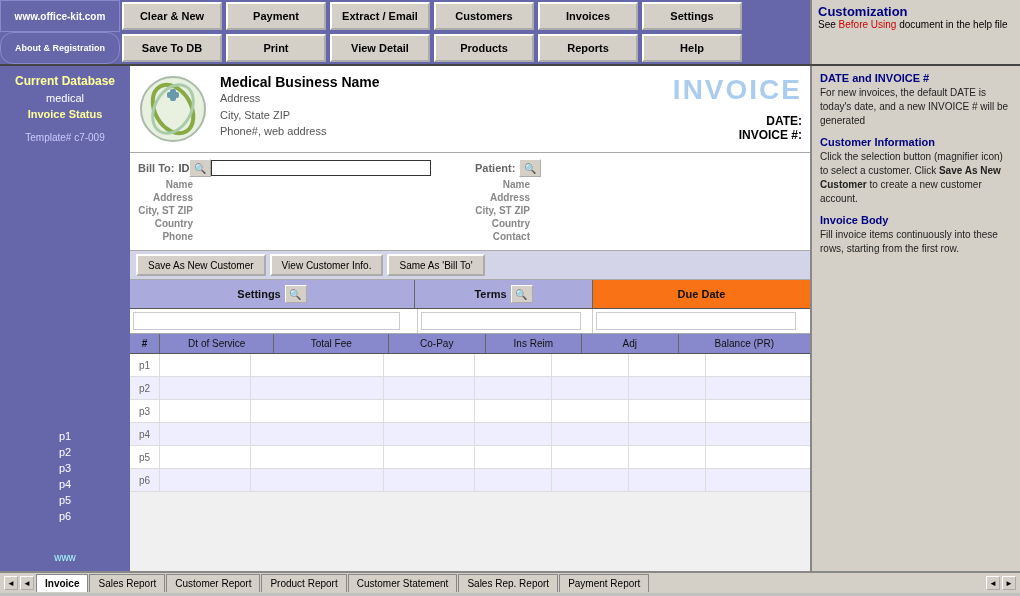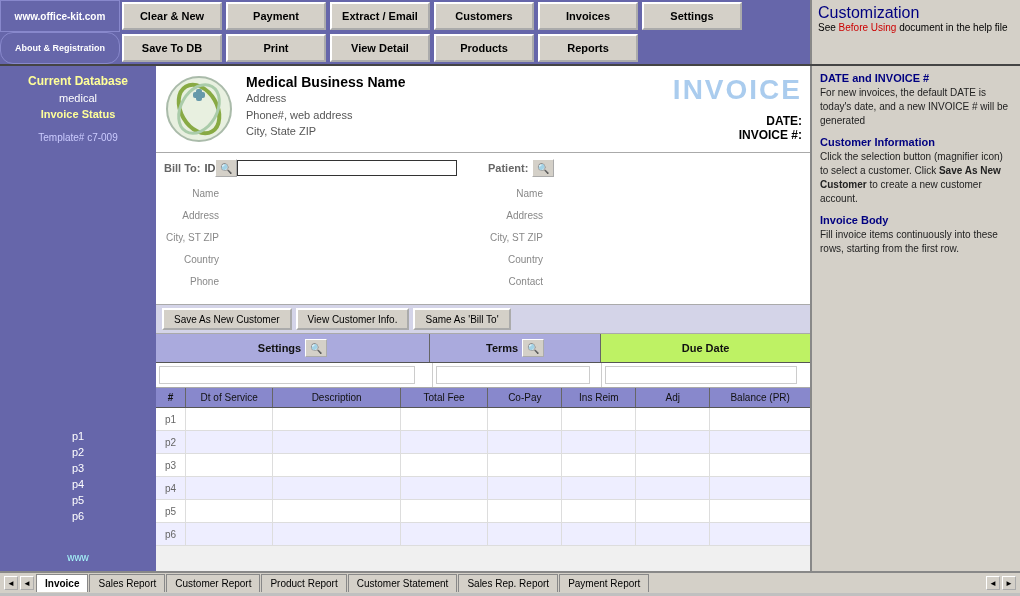--- a/index.html
+++ b/index.html
@@ -38,29 +38,29 @@
       align-items: center;
       justify-content: center;
     }
     .customization-panel {
       background: #d4d0c8;
       width: 210px;
       padding: 4px 6px;
       font-size: 10px;
       border-left: 2px solid #888;
     }
-    .customization-panel .title { font-weight: normal; color: #000080; font-size: 16px; }
+    .customization-panel .title { font-weight: bold; color: #000080; font-size: 13px; }
     .customization-panel .subtitle { font-weight: normal; color: #cc0000; }
 
     
     .main-area { display: flex; height: 505px; }
 
     
     .left-sidebar {
-      width: 156px;
+      width: 130px;
       background: #6666aa;
       color: white;
       padding: 8px 4px;
       font-size: 11px;
       text-align: center;
       display: flex;
       flex-direction: column;
       gap: 4px;
     }
     .left-sidebar .db-label { font-weight: bold; color: #ffff99; font-size: 12px; }
@@ -99,21 +99,21 @@
     .invoice-title-area { text-align: right; min-width: 200px; }
     .invoice-word { font-size: 28px; color: #aaccee; font-weight: bold; letter-spacing: 2px; }
     .date-invoice { margin-top: 8px; text-align: right; }
     .date-invoice .label { font-weight: bold; font-size: 12px; }
 
     
     .bill-patient { display: flex; background: white; padding: 6px 8px; border-bottom: 1px solid #aaa; gap: 10px; }
     .bill-section, .patient-section { flex: 1; }
     .section-header { display: flex; align-items: center; font-weight: bold; font-size: 11px; color: #555; }
     .section-header .label-text { color: #666; margin-right: 4px; }
-    .field-row { display: flex; align-items: center; margin: 11px 0; }
+    .field-row { display: flex; align-items: center; margin: 2px 0; font-weight: bold; }
     .field-label { color: #888; font-size: 10px; text-align: right; min-width: 55px; margin-right: 4px; }
     .field-value { color: #999; font-size: 10px; }
     .id-input { border: 1px solid #333; background: white; height: 16px; width: 220px; font-size: 10px; }
     .magnifier-btn {
       background: #d4d0c8;
       border: 1px outset #fff;
       width: 22px;
       height: 18px;
       cursor: pointer;
       display: flex;
@@ -144,21 +144,21 @@
       align-items: center;
       justify-content: center;
       font-weight: bold;
       font-size: 11px;
       color: #111;
       padding: 5px 8px;
       border-right: 1px solid #666;
     }
     .physician-cell { flex: 2; background: #aaaadd; }
     .terms-cell { flex: 1.2; background: #aaaadd; }
-    .duedate-cell { flex: 1.5; background: #bef264; border-right: none; }
+    .duedate-cell { flex: 1.5; background: #f97316; border-right: none; }
 
     
     .physician-input-row { display: flex; background: white; border-bottom: 1px solid #aaa; }
     .physician-input-cell, .terms-input-cell, .duedate-input-cell {
       flex: 2;
       padding: 3px;
       border-right: 1px solid #ccc;
     }
     .physician-input-cell input, .terms-input-cell input, .duedate-input-cell input {
       width: 95%;
@@ -269,20 +269,21 @@
       <button class="toolbar-btn">Invoices</button>
       <button class="toolbar-btn">Settings</button>
     </div>
     <div class="toolbar-row">
       <div class="logo-btn" style="font-size:9px;border-radius:13px;">About &amp; Registration</div>
       <button class="toolbar-btn">Save To DB</button>
       <button class="toolbar-btn">Print</button>
       <button class="toolbar-btn">View Detail</button>
       <button class="toolbar-btn">Products</button>
       <button class="toolbar-btn">Reports</button>
+      <button class="toolbar-btn">Help</button>
     </div>
   </div>
   <div class="customization-panel">
     <div class="title">Customization</div>
     <span>See</span>
     <span class="subtitle">Before Using</span>
     <span>document in the help file</span>
   </div>
 </div>
 
@@ -312,22 +313,22 @@
         <circle cx="35" cy="35" r="32" fill="#e8f0e0" stroke="#aabbaa" stroke-width="2"></circle>
         <ellipse cx="35" cy="35" rx="18" ry="26" fill="none" stroke="#88aa44" stroke-width="4" transform="rotate(-30 35 35)"></ellipse>
         <ellipse cx="35" cy="35" rx="18" ry="26" fill="none" stroke="#aaccaa" stroke-width="3" transform="rotate(30 35 35)"></ellipse>
         <rect x="29" y="18" width="12" height="6" rx="2" fill="#6699aa"></rect>
         <rect x="32" y="15" width="6" height="12" rx="2" fill="#6699aa"></rect>
       </svg>
 
       <div class="company-info">
         <div class="company-name">Medical Business Name</div>
         <div class="company-detail">Address</div>
+        <div class="company-detail">City, State ZIP</div>
         <div class="company-detail">Phone#, web address</div>
-        <div class="company-detail">City, State ZIP</div>
       </div>
 
       <div class="invoice-title-area">
         <div class="invoice-word">INVOICE</div>
         <div class="date-invoice">
           <div class="label">DATE:</div>
           <div class="label">INVOICE #:</div>
         </div>
       </div>
     </div>
@@ -418,21 +419,20 @@
         <input type="text" style="">
       </div>
       <div class="duedate-input-cell">
         <input type="text" style="">
       </div>
     </div>
 
     <div class="table-header">
       <div class="th-num">#</div>
       <div class="th-cell th-dt">Dt of Service</div>
-      <div class="th-cell th-desc">Description</div>
       <div class="th-cell th-fee">Total Fee</div>
       <div class="th-cell th-copay">Co-Pay</div>
       <div class="th-cell th-ins">Ins Reim</div>
       <div class="th-cell th-adj">Adj</div>
       <div class="th-cell th-balance">Balance (PR)</div>
     </div>
 
     <div class="table-body">
       <div class="table-row">
         <div class="td-num">p1</div>

